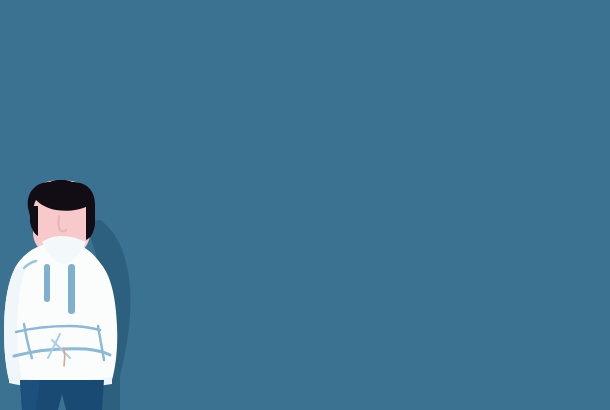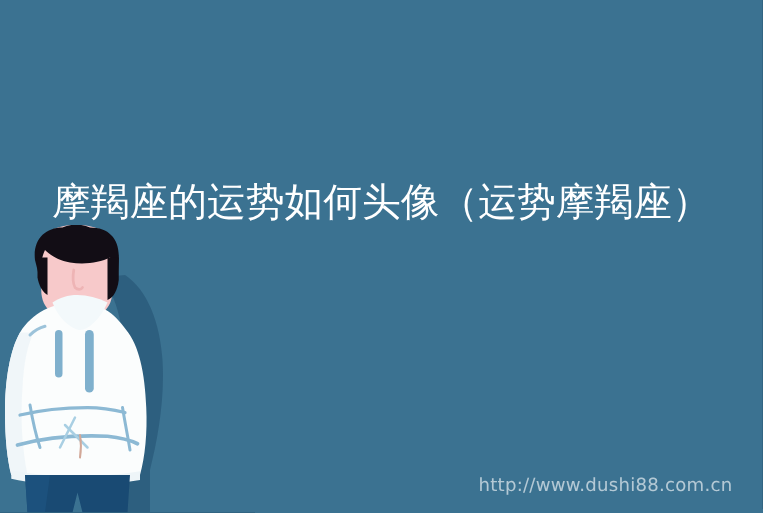--- a/index.html
+++ b/index.html
@@ -122,17 +122,15 @@
       <path d="M60 154 C56 162 52 170 48 178" stroke="#a9cfe3" stroke-width="2" fill="none" stroke-linecap="round"></path>
       <path d="M64 168 C65 174 65 180 64 186" stroke="#d2a898" stroke-width="1.6" fill="none" stroke-linecap="round"></path>
 
       <path d="M9 196 C36 202 78 203 112 197 L112 204 C78 210 36 209 9 203 Z" fill="#eef5f8"></path>
 
       <path d="M20 200 L104 200 L102 230 L66 230 L62 214 L58 230 L22 230 Z" fill="#194a73"></path>
       <path d="M20 200 L40 200 L36 230 L22 230 Z" fill="#1d5280" opacity="0.8"></path>
     </svg>
   </div>
 
-  <div class="title">摩羯座的运势如何头像（运势摩羯座）</div>
 
-  <div class="watermark">http://www.dushi88.com.cn</div>
 
 </div>
 
 </body></html>

